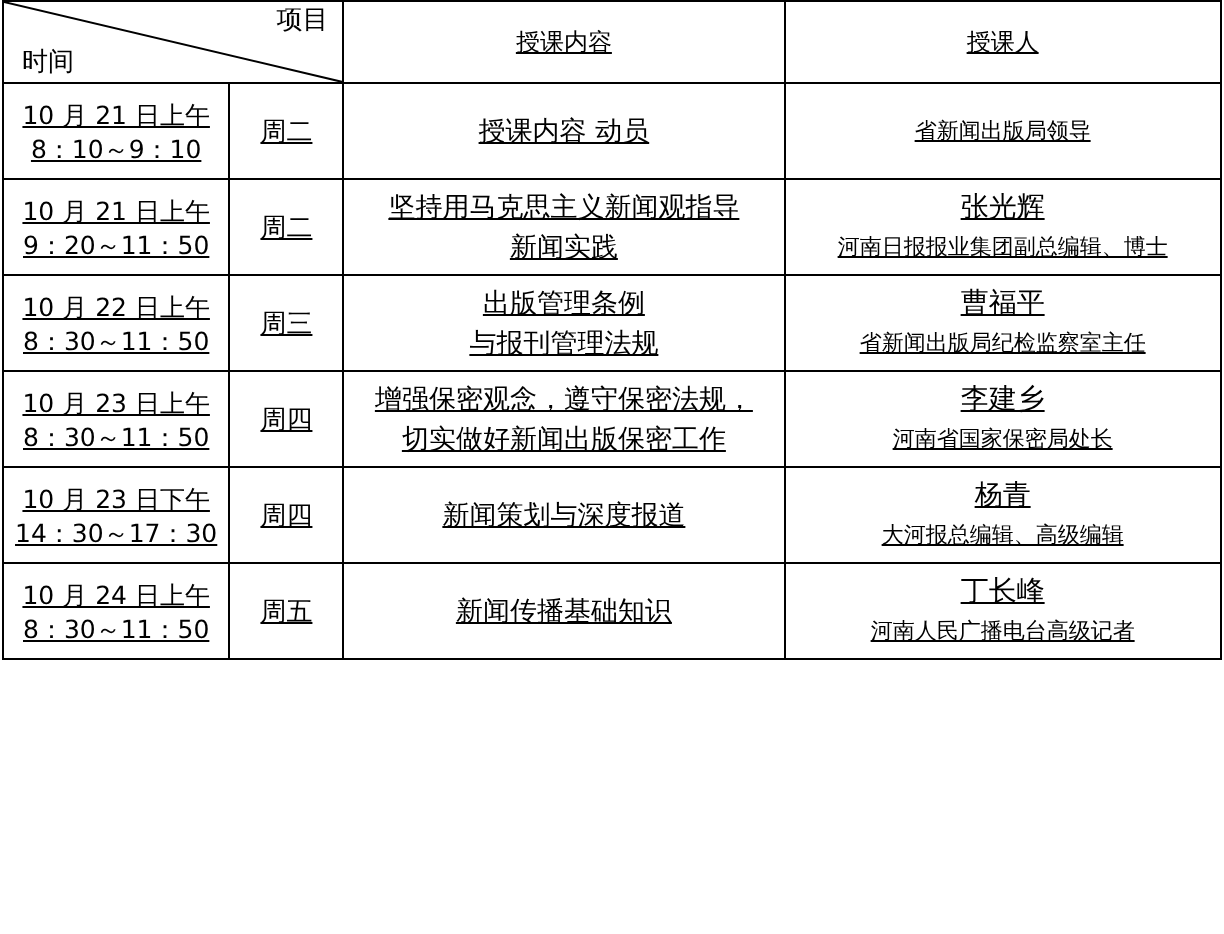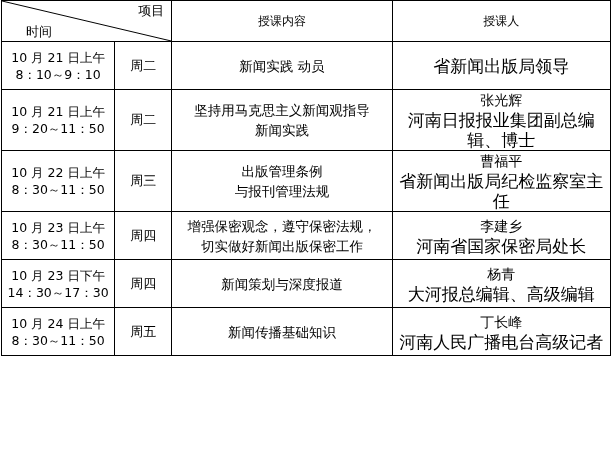--- a/index.html
+++ b/index.html
@@ -11,20 +11,21 @@
     width: 612px;
     height: 467px;
     font-family: "DejaVu Sans", "Liberation Sans", sans-serif;
     color: #000000;
     overflow: hidden;
   }
   #sheet {
     width: 612px;
     height: 407px;
     position: relative;
+    text-decoration: underline;
   }
   table.schedule {
     border-collapse: collapse;
     width: 610px;
     margin: 0 1px;
     table-layout: fixed;
   }
   table.schedule td, table.schedule th {
     border: 1px solid #000000;
     text-align: center;
@@ -55,21 +56,21 @@
   td.corner .lbl-col {
     position: absolute;
     top: 2px;
     right: 7px;
     font-size: 13px;
     line-height: 16px;
   }
   td.corner .lbl-row {
     position: absolute;
     bottom: 1px;
-    left: 24px;
+    left: 9px;
     font-size: 13px;
     line-height: 16px;
   }
   th.head {
     font-size: 12px;
     height: 40px;
   }
   
   tr.body-row { height: 48px; }
   td.cell-time {
@@ -88,21 +89,21 @@
   }
   td.cell-teacher {
     font-size: 13px;
     line-height: 20px;
     padding: 2px 4px;
   }
   td.cell-teacher .tname {
     font-size: 14px;
   }
   td.cell-teacher .torg {
-    font-size: 17px;
+    font-size: 11px;
   }
   .line { display: block; }
 </style>
 </head>
 <body>
 
 <div id="sheet">
   <table class="schedule">
     <colgroup>
       <col class="c-time">
@@ -125,21 +126,21 @@
     </thead>
     <tbody>
 
       <tr class="body-row">
         <td class="cell-time">
           <span class="line">10 月 21 日上午</span>
           <span class="line">8：10～9：10</span>
         </td>
         <td class="cell-week">周二</td>
         <td class="cell-content">
-          <span class="line">新闻实践    动员</span>
+          <span class="line">授课内容    动员</span>
         </td>
         <td class="cell-teacher">
           <span class="line torg">省新闻出版局领导</span>
         </td>
       </tr>
 
       <tr class="body-row">
         <td class="cell-time">
           <span class="line">10 月 21 日上午</span>
           <span class="line">9：20～11：50</span>

